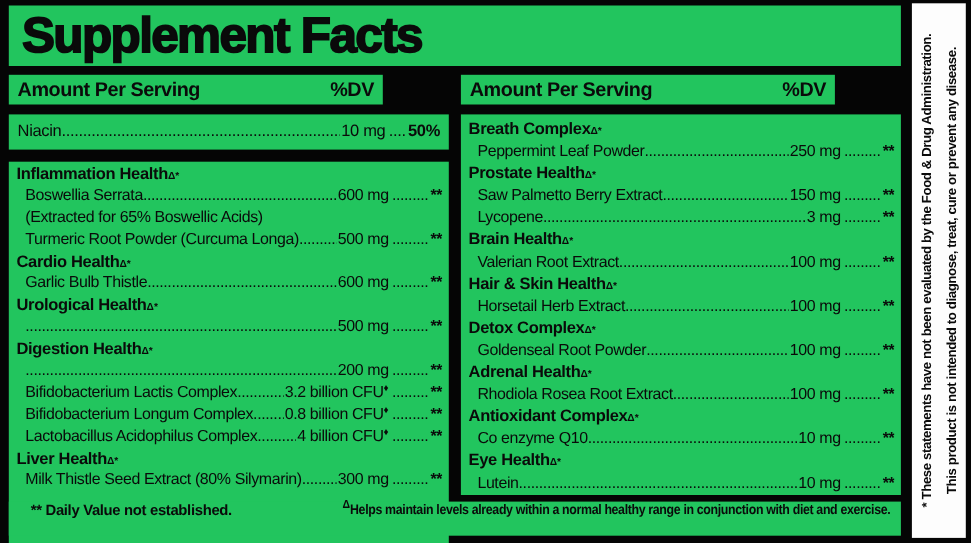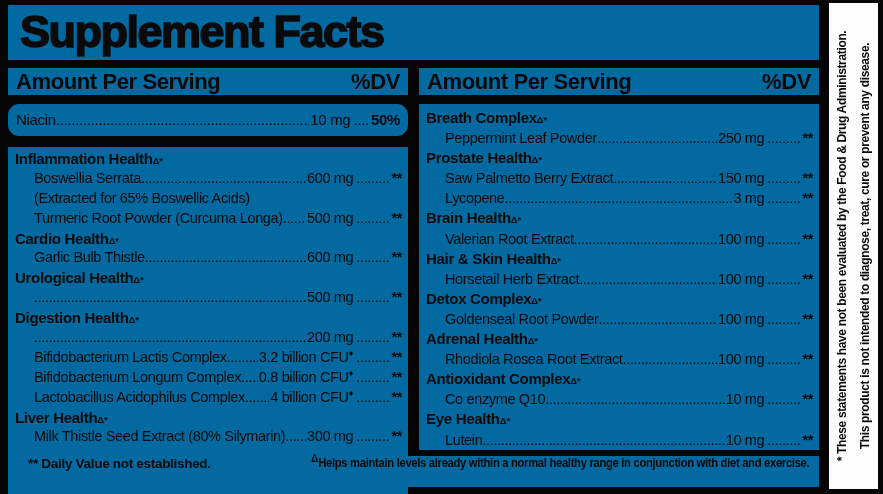--- a/index.html
+++ b/index.html
@@ -1,48 +1,48 @@
 <!DOCTYPE html>
 <html><head>
 <meta charset="utf-8">
 <style>
   html,body{margin:0;padding:0;background:#000;}
   .stage{
     position:relative;width:883px;height:494px;background:#050505;overflow:hidden;
     font-family:"Liberation Sans",sans-serif;color:#0a0a0a;
   }
-  .box{position:absolute;background:#0369a1;box-sizing:border-box;}
+  .box{position:absolute;background:#22c55e;box-sizing:border-box;}
 
   
   .title-box{left:8px;top:5px;width:811px;height:55px;}
   .title-box h1{
     margin:0;padding:0 0 0 12px;font-size:45px;line-height:53px;font-weight:700;
     letter-spacing:-1.5px;-webkit-text-stroke:1.6px #0a0a0a;white-space:nowrap;
   }
 
   
-  .header-box{height:27px;top:68px;width:400px;display:flex;justify-content:space-between;
-    align-items:center;padding:0 8px;font-size:22px;font-weight:700;letter-spacing:-0.4px;}
+  .header-box{height:27px;top:68px;width:340px;display:flex;justify-content:space-between;
+    align-items:center;padding:0 8px;font-size:18px;font-weight:700;letter-spacing:-0.4px;}
   .header-left{left:8px;}
   .header-right{left:419px;}
 
   
   .niacin-box{left:8px;top:104px;width:400px;height:32px;display:flex;align-items:baseline;
-    padding:7px 8px 0 8px;font-size:15px;letter-spacing:-0.3px;border-radius:11px;}
+    padding:7px 8px 0 8px;font-size:15px;letter-spacing:-0.3px;}
 
   
   .content-box{width:400px;padding:2px 6px 0 0;overflow:hidden;}
   .left-content{left:8px;top:147px;height:355px;}
   .right-content{left:419px;top:104px;height:346px;padding-top:4px;}
 
   .line{display:flex;align-items:baseline;white-space:nowrap;overflow:hidden;}
   .left-content .line{height:19.9px;line-height:19.9px;}
   .right-content .line{height:20.1px;line-height:20.1px;}
   .line.header{padding-left:7px;font-size:15px;font-weight:700;letter-spacing:-0.3px;}
-  .line.item,.line.note{padding-left:26px;font-size:14.5px;letter-spacing:-0.35px;text-align:right;}
+  .line.item,.line.note{padding-left:15px;font-size:14.5px;letter-spacing:-0.35px;text-align:right;}
   .iname,.hname,.note-text{flex:0 0 auto;}
   .lead{flex:1 1 0;min-width:6px;overflow:hidden;white-space:nowrap;}
   .amt{flex:0 0 auto;margin-left:1px;}
   .mdots{flex:0 0 auto;margin:0 2px 0 3px;}
   .dv{flex:0 0 auto;font-weight:700;}
   sup{font-size:0.62em;line-height:0;letter-spacing:0;}
 
   
   .footnote-box{left:8px;top:456px;width:811px;height:31px;display:flex;
     padding:0 10px 0 20px;}

